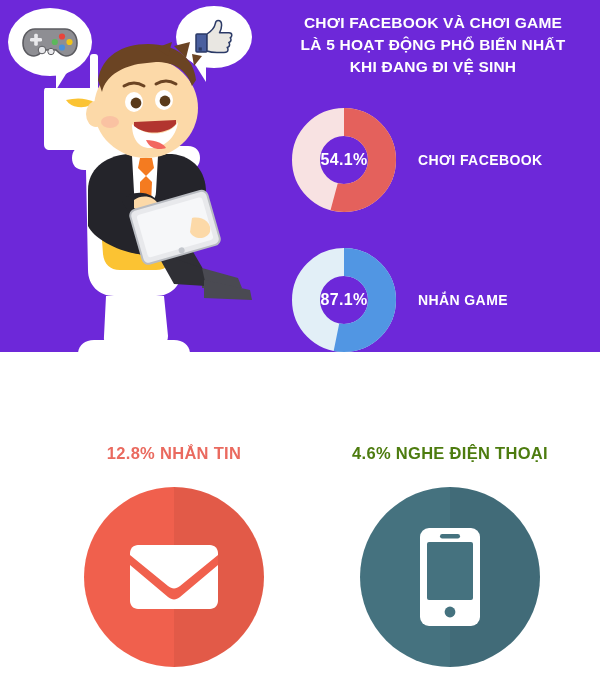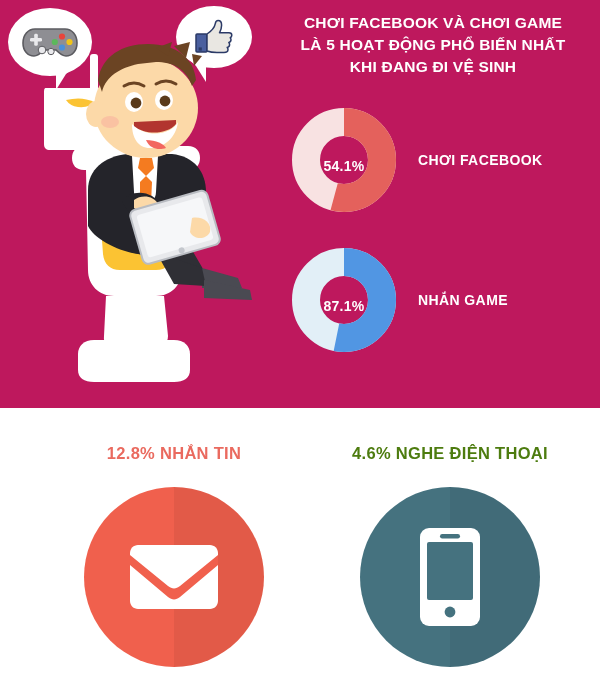--- a/index.html
+++ b/index.html
@@ -18,22 +18,22 @@
     overflow: hidden;
     background: #ffffff;
   }
 
   
   .top-panel {
     position: absolute;
     left: 0;
     top: 0;
     width: 600px;
-    height: 408px;
-    background: #be185d;
+    height: 352px;
+    background: #6d28d9;
     overflow: hidden;
   }
 
   
   .bubble {
     position: absolute;
     background: #ffffff;
     border-radius: 50%;
     display: flex;
     align-items: center;
@@ -109,28 +109,28 @@
   .donut {
     position: relative;
     width: 104px;
     height: 104px;
     flex: 0 0 auto;
   }
   .donut svg { display: block; }
   .donut-value {
     position: absolute;
     left: 0;
-    top: 6px;
+    top: 0;
     width: 104px;
     height: 104px;
     display: flex;
     align-items: center;
     justify-content: center;
     color: #ffffff;
-    font-size: 14px;
+    font-size: 16px;
     font-weight: bold;
     letter-spacing: 0.3px;
   }
   .donut-label {
     margin-left: 22px;
     color: #ffffff;
     font-size: 14px;
     font-weight: bold;
     letter-spacing: 0.4px;
     white-space: nowrap;

